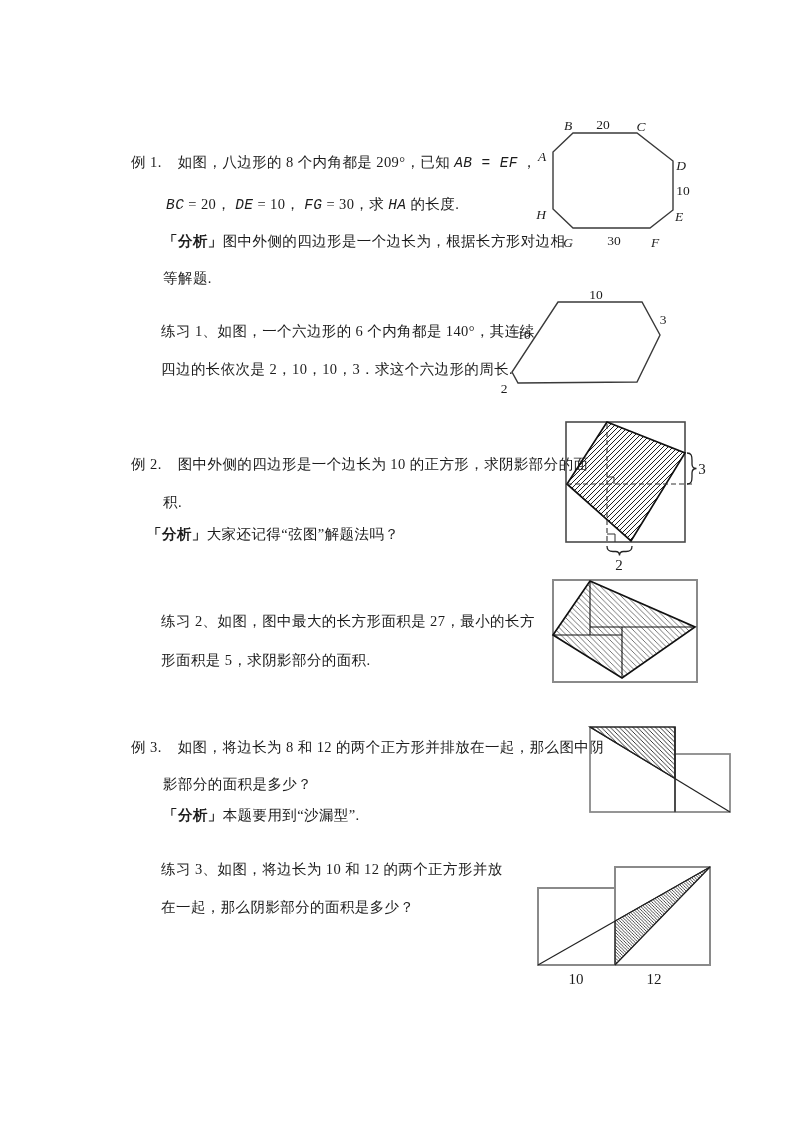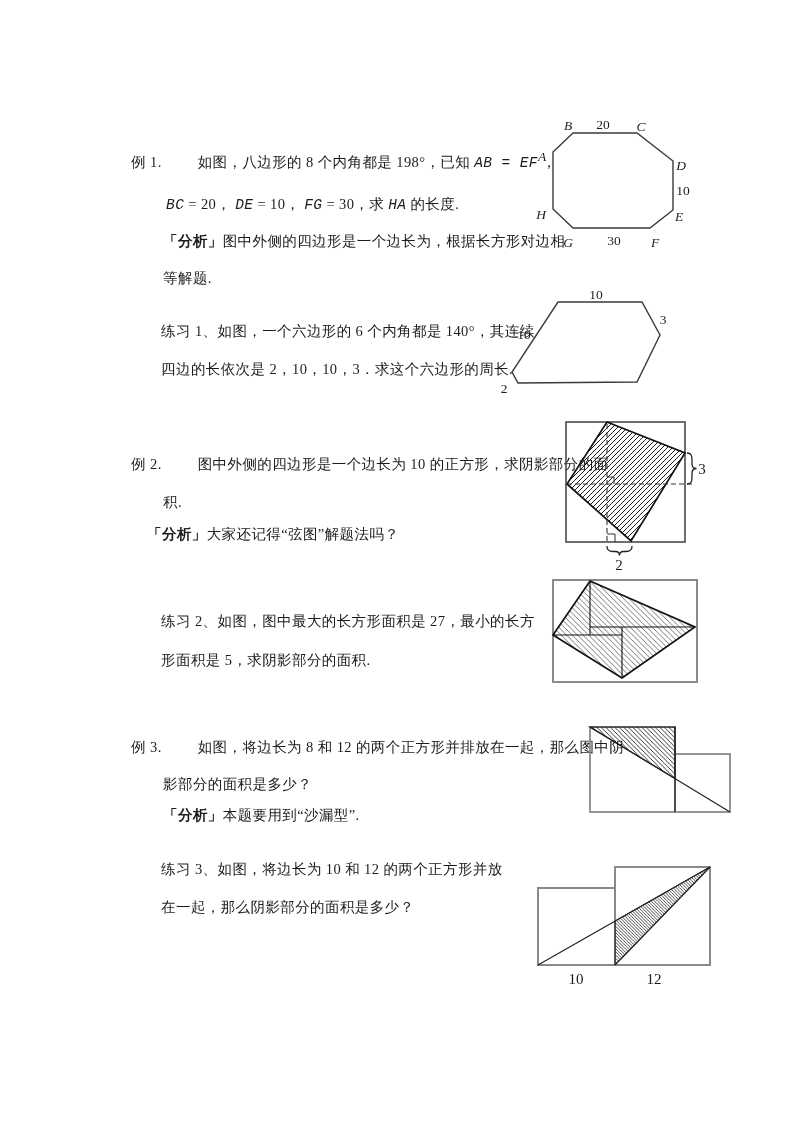--- a/index.html
+++ b/index.html
@@ -2,34 +2,34 @@
 <html><head>
 <meta charset="utf-8">
 <style>
   html,body { margin:0; padding:0; background:#ffffff; }
   .page {
     position:relative; width:793px; height:1122px; background:#ffffff;
     font-family:"Liberation Serif","DejaVu Serif",serif; color:#1c1c1c;
     overflow:hidden;
   }
   .ln { position:absolute; font-size:14.5px; letter-spacing:0.4px; white-space:pre; line-height:18px; }
-  .lbl { margin-right:36px; }
+  .lbl { margin-right:16px; }
   .b  { font-weight:bold; }
   .m  { font-style:italic; font-family:Liberation Mono, monospace; }
   .fig { position:absolute; }
   svg text { font-family:"Liberation Serif","DejaVu Serif",serif; font-size:13.5px; fill:#1c1c1c; }
   svg text.it { font-style:italic; }
 </style>
 </head>
 <body>
 
 <div class="page">
 
   <div class="ln" style="left:115px; top:135px">
-    <span class="lbl b" style="font-weight:normal">例 1.</span><span>如图，八边形的 8 个内角都是 198°，已知 </span><span class="m">AB = EF</span><span> ，</span>
+    <span class="lbl b" style="font-weight:normal">例 1.</span><span>如图，八边形的 8 个内角都是 209°，已知 </span><span class="m">AB = EF</span><span> ，</span>
   </div>
   <div class="ln" style="left:150px; top:177px">
     <span class="m">BC</span><span> = 20， </span><span class="m">DE</span><span> = 10， </span><span class="m">FG</span><span> = 30，求 </span><span class="m">HA</span><span> 的长度.</span>
   </div>
   <div class="ln" style="left:147px; top:214px">
     <span class="b">「分析」</span><span>图中外侧的四边形是一个边长为，根据长方形对边相</span>
   </div>
   <div class="ln" style="left:147px; top:251px">
     <span>等解题.</span>
   </div>

